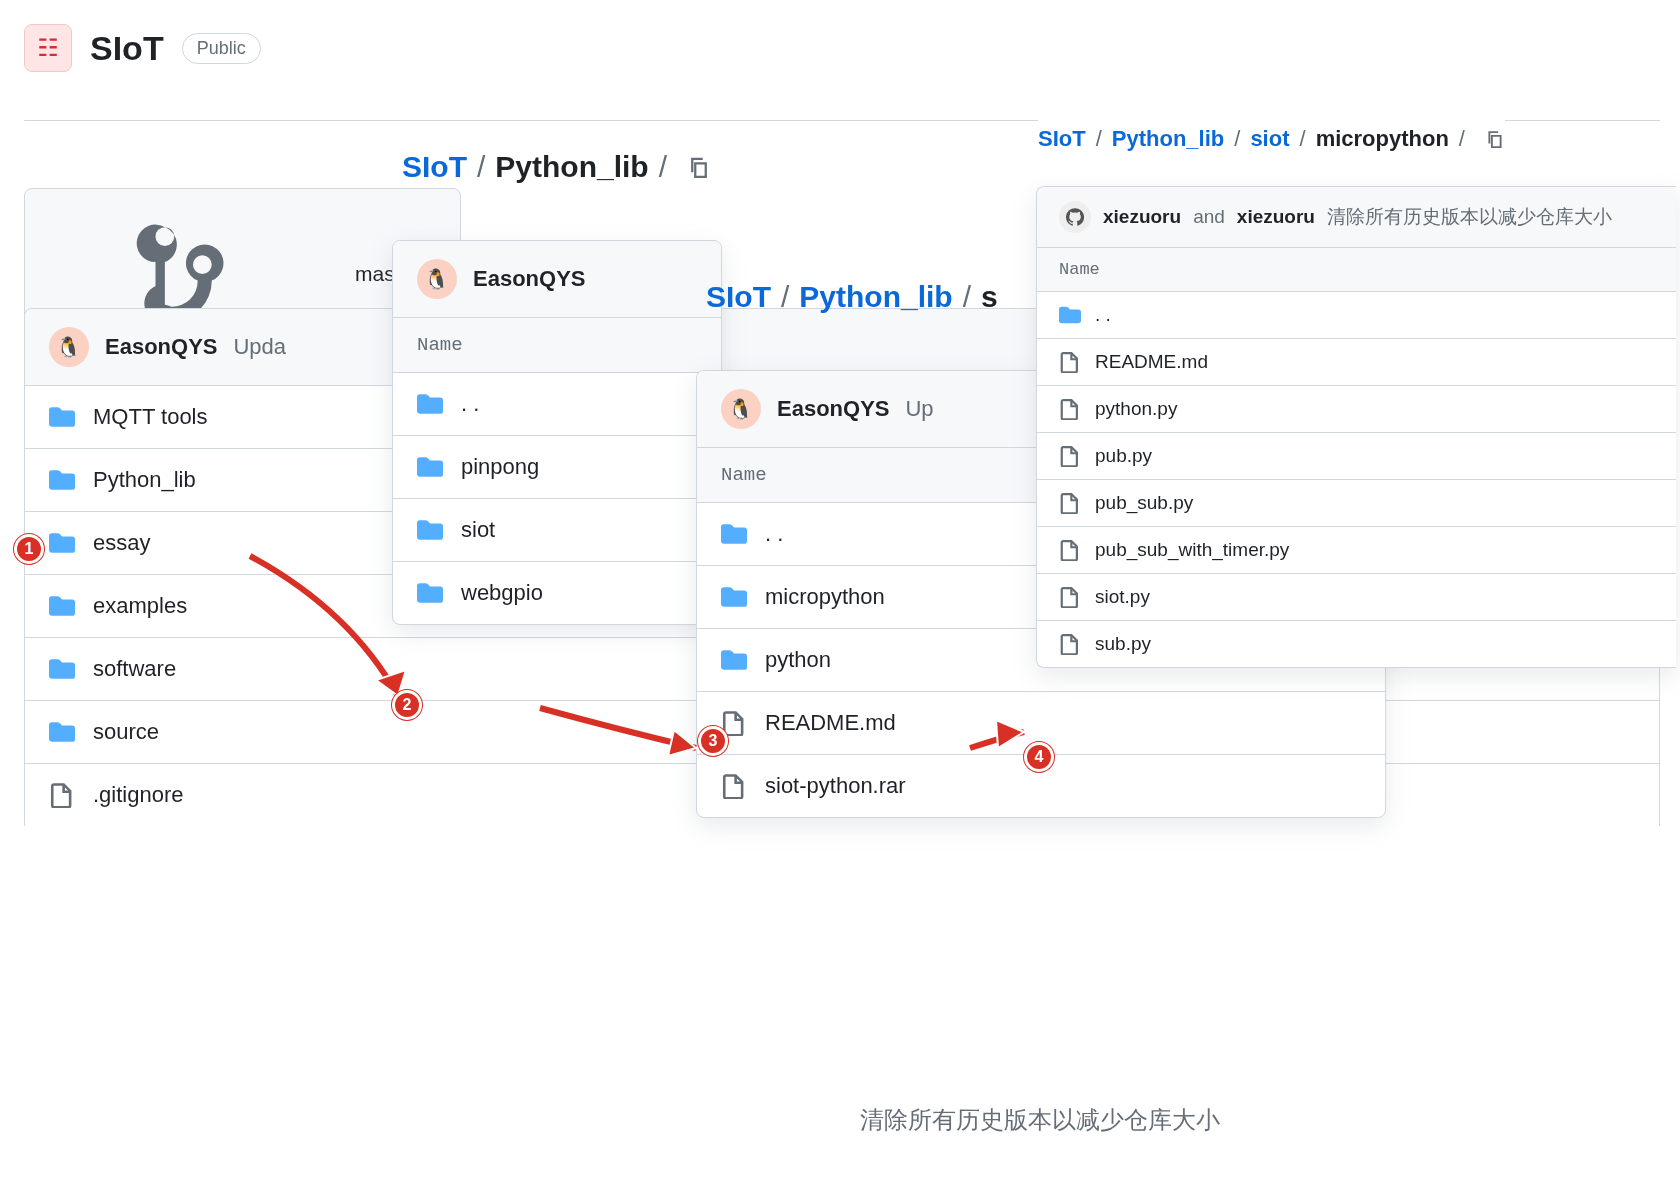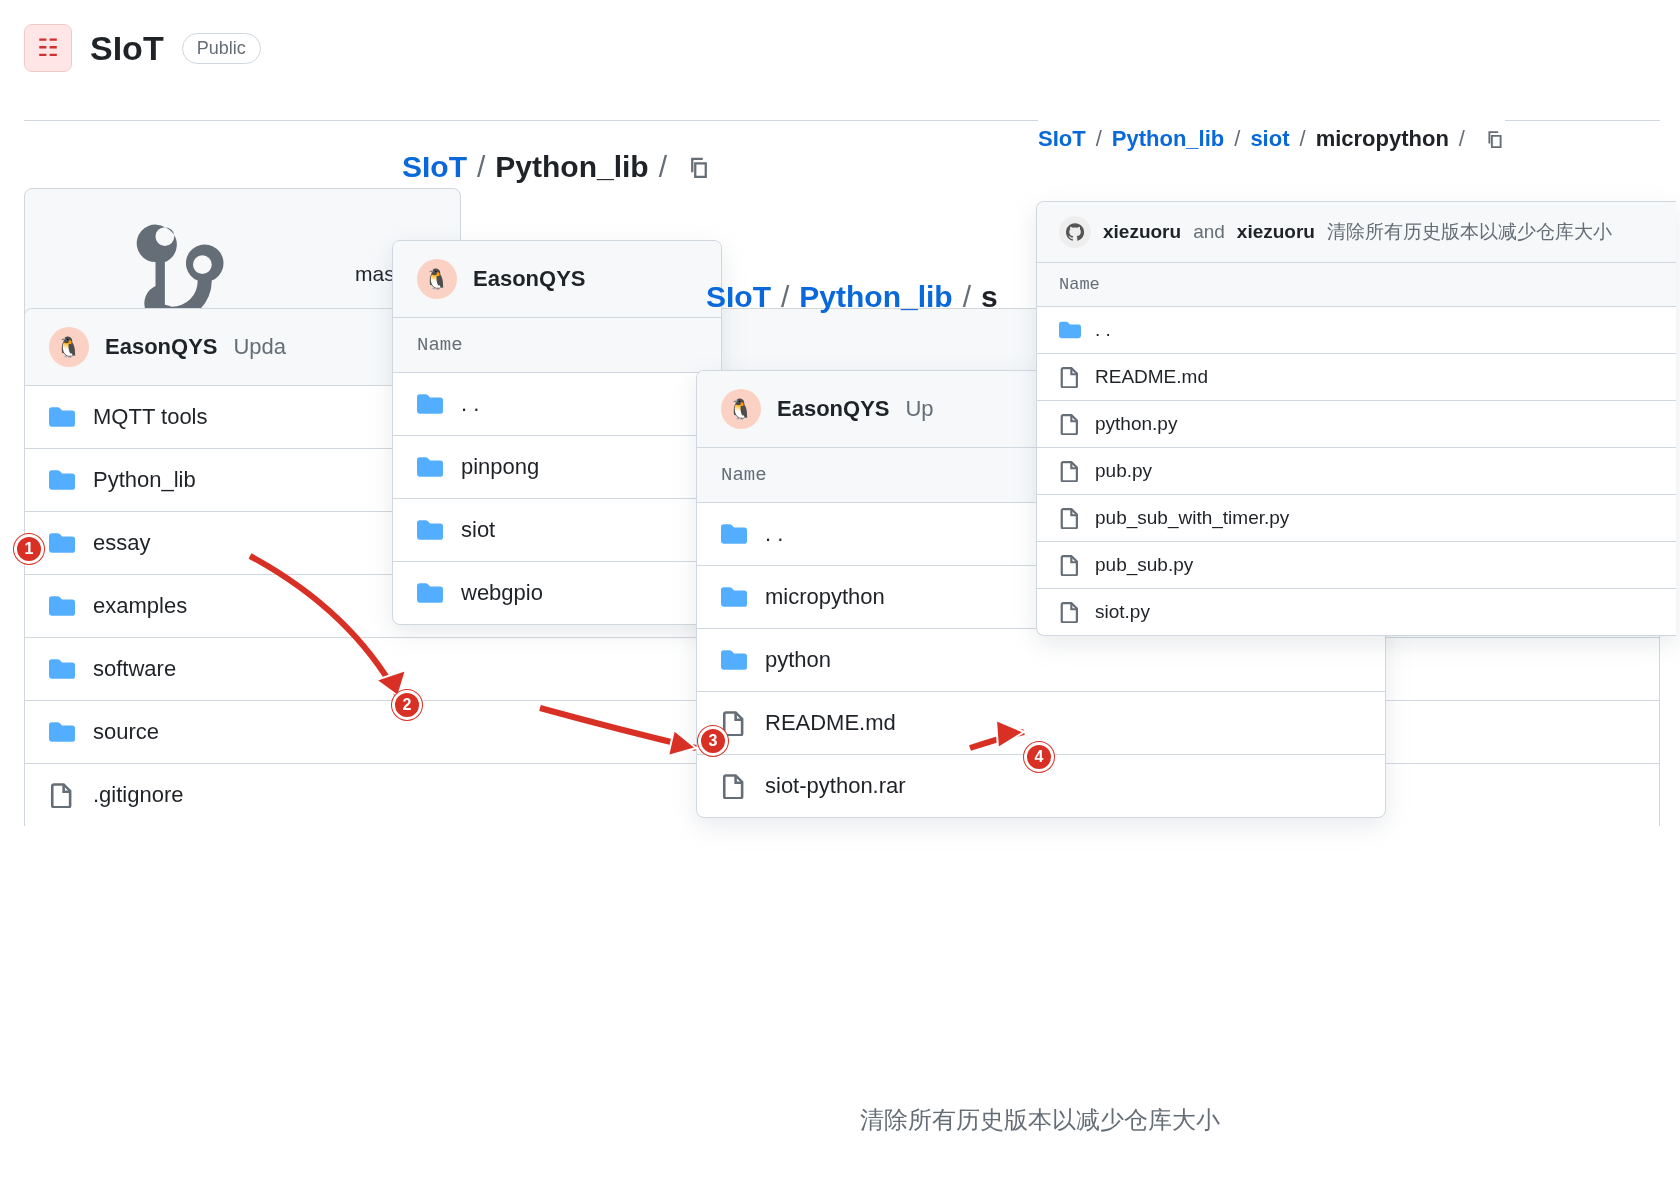--- a/index.html
+++ b/index.html
@@ -412,21 +412,21 @@
   <span class="crumb-sep">/</span>
   <span class="crumb-current">micropython</span>
   <span class="crumb-sep">/</span>
   <span class="copy-btn">
       <svg width="20" height="20">
         <use href="#i-copy"></use>
       </svg>
     </span>
 </div>
 
-<div class="panel" style="top:201px; left:1036px; width:640px; border-right:none; border-top-right-radius:0; border-bottom-right-radius:0;">
+<div class="panel" style="top:186px; left:1036px; width:640px; border-right:none; border-top-right-radius:0; border-bottom-right-radius:0;">
   <div class="commit-bar compact">
     <div class="avatar gh">
         <svg width="18" height="18">
           <use href="#i-gh"></use>
         </svg>
       </div>
     <span class="author">xiezuoru</span>
     <span style="color:var(--muted);">and</span>
     <span class="author">xiezuoru</span>
     <span class="commit-text">清除所有历史版本以减少仓库大小</span>
@@ -464,37 +464,45 @@
           </svg>
         </span>
       <span>pub.py</span>
     </div>
       <div class="row compact">
       <span class="ic file-ic">
           <svg>
             <use href="#i-file"></use>
           </svg>
         </span>
+      <span>pub_sub.py</span>
+    </div>
+      <div class="row compact">
+      <span class="ic file-ic">
+          <svg>
+            <use href="#i-file"></use>
+          </svg>
+        </span>
       <span>pub_sub_with_timer.py</span>
     </div>
       <div class="row compact">
       <span class="ic file-ic">
           <svg>
             <use href="#i-file"></use>
           </svg>
         </span>
-      <span>pub_sub.py</span>
-    </div>
-      <div class="row compact">
-      <span class="ic file-ic">
-          <svg>
-            <use href="#i-file"></use>
-          </svg>
-        </span>
       <span>siot.py</span>
+    </div>
+      <div class="row compact">
+      <span class="ic file-ic">
+          <svg>
+            <use href="#i-file"></use>
+          </svg>
+        </span>
+      <span>sub.py</span>
     </div>
     </div>
 </div>
 
 <svg class="arrow" style="top:550px; left:50px; width:360px; height:180px;">
   <path d="M200 6 Q300 60 348 146"></path>
   <polygon class="head" points="348,146 326,130 356,120"></polygon>
 </svg>
 <svg class="arrow" style="top:700px; left:420px; width:300px; height:80px;">
   <path d="M120 8 Q200 30 276 48"></path>

